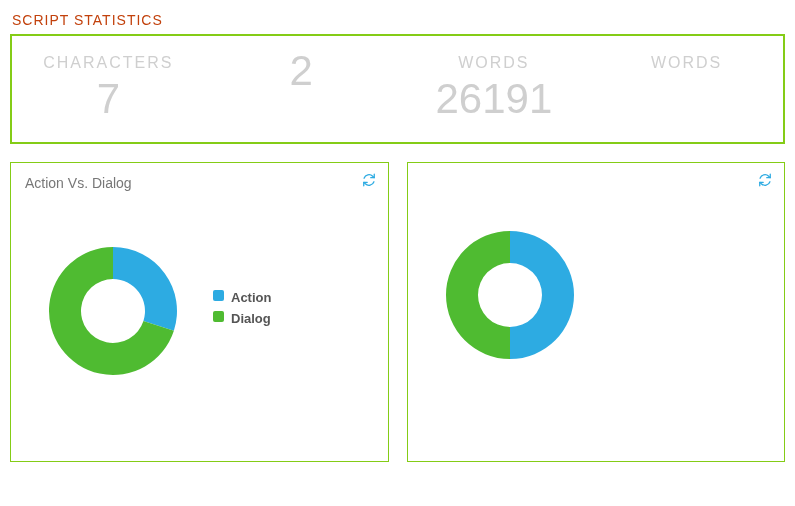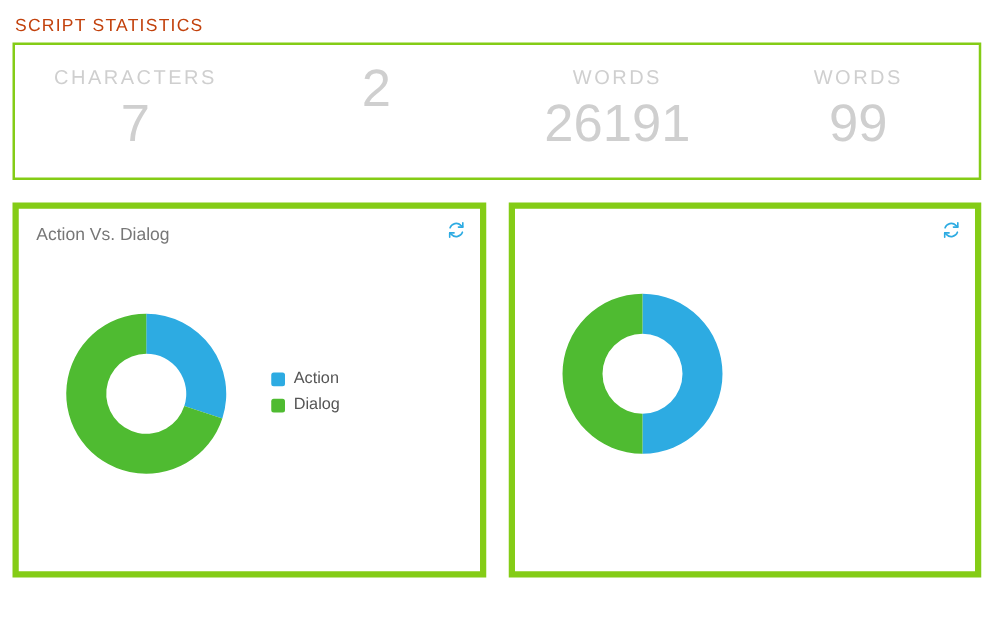--- a/index.html
+++ b/index.html
@@ -41,21 +41,21 @@
     line-height: 1.2;
     padding-top: 2px;
   }
   .cards {
     display: flex;
     gap: 18px;
     padding: 0 10px 10px 10px;
   }
   .card {
     flex: 1;
-    border: 5px solid #84cc16;
+    border: 1px solid #84cc16;
     background: #fff;
     min-height: 300px;
     position: relative;
     padding: 12px 14px;
   }
   .card-title {
     color: #777;
     font-size: 14px;
     font-weight: 400;
   }
@@ -73,22 +73,23 @@
     padding: 40px 8px 20px 8px;
   }
   .donut { flex: 0 0 auto; }
   .legend {
     margin-left: 20px;
     font-size: 13px;
     color: #555;
   }
   .legend-item {
     display: flex;
-    align-items: flex-end;
+    align-items: flex-start;
     margin-bottom: 6px;
+    font-weight: bold;
   }
   .swatch {
     width: 11px;
     height: 11px;
     border-radius: 2px;
     margin-right: 7px;
   }
 </style>
 </head>
 <body>
@@ -102,21 +103,20 @@
   </div>
   <div class="stat">
     <div class="stat-value">2</div>
   </div>
   <div class="stat">
     <div class="stat-label">WORDS</div>
     <div class="stat-value">26191</div>
   </div>
   <div class="stat">
     <div class="stat-label">WORDS</div>
-    <div class="stat-value">99</div>
   </div>
 </div>
 
 <div class="cards">
 
   <div class="card">
     <div class="card-title">Action Vs. Dialog</div>
     <span class="refresh">
       <svg width="14" height="14" viewBox="0 0 24 24" fill="none" stroke="#2dabe2" stroke-width="2.2" stroke-linecap="round" stroke-linejoin="round">
         <path d="M21 2v6h-6"></path>

